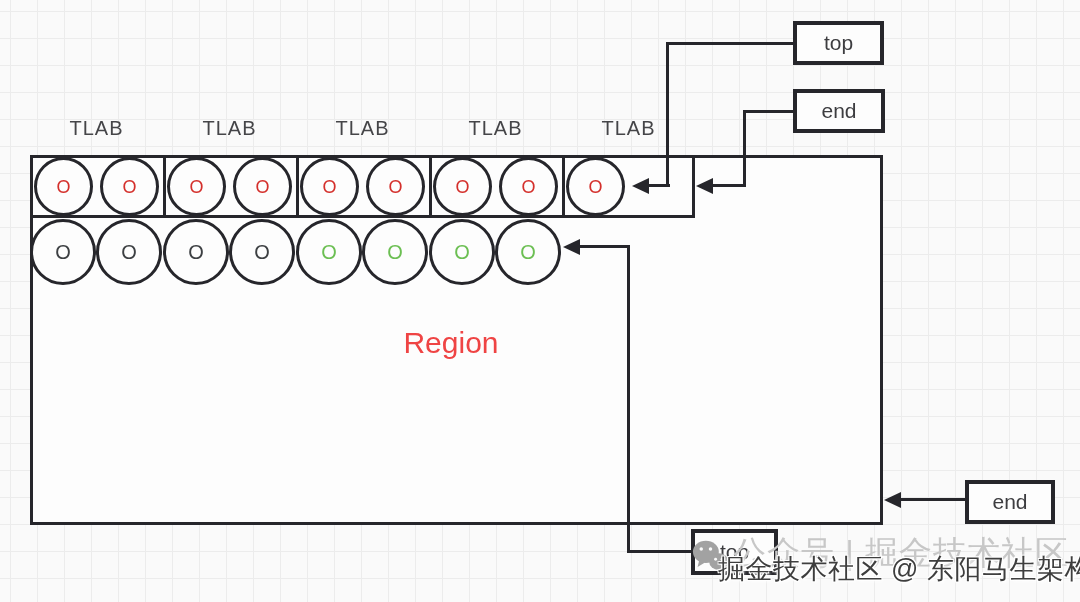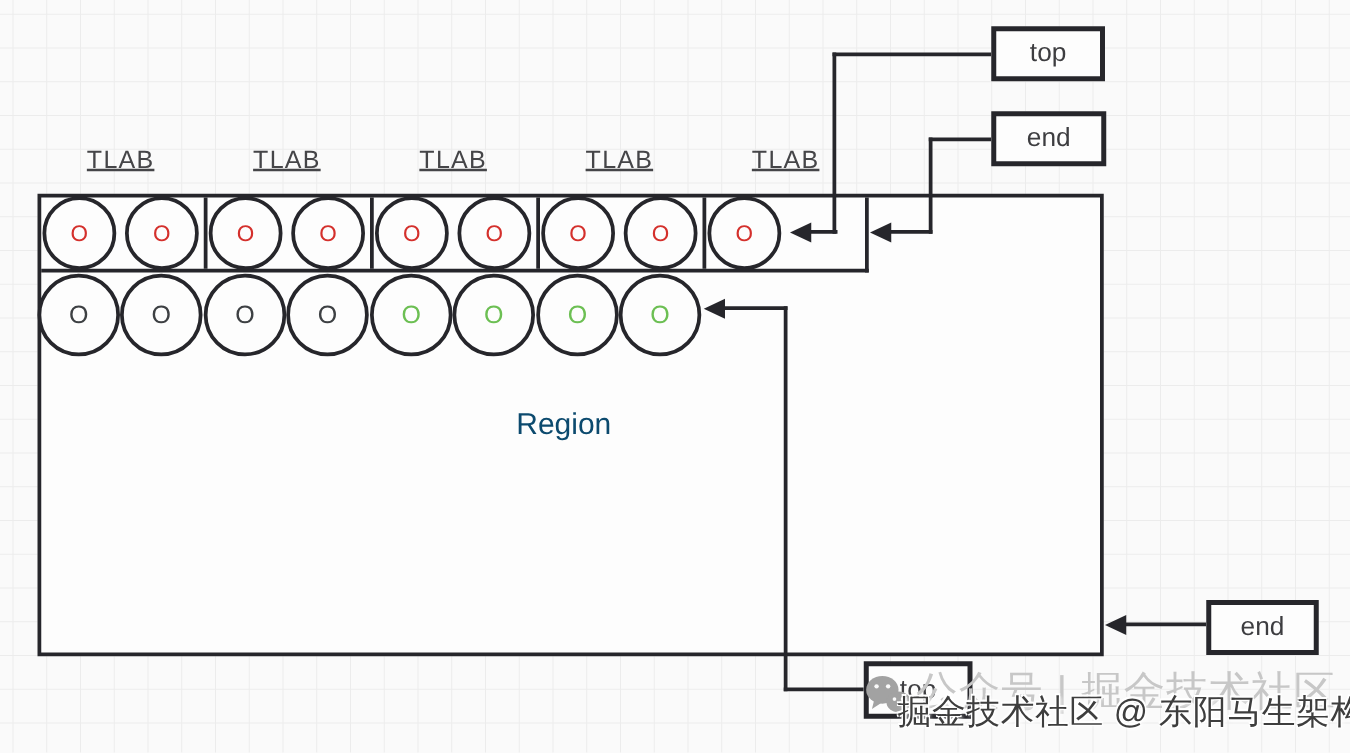--- a/index.html
+++ b/index.html
@@ -37,34 +37,33 @@
   }
   .tlab-divider{
     position:absolute;top:0;width:3px;height:100%;
     background:var(--stroke);
   }
   
   .tlab-label{
     top:117px;width:133px;text-align:center;
     font-size:20px;color:#454548;letter-spacing:1px;
     z-index:6;
-    text-decoration:underline;
   }
   
   .obj-circle{
     position:absolute;border:3px solid var(--stroke);border-radius:50%;
     background:var(--box-bg);
     display:flex;align-items:center;justify-content:center;
     z-index:8;
   }
   .obj-circle span{font-size:19px;line-height:1;font-weight:400;}
 
   .region-label{
     left:391px;top:326px;width:120px;text-align:center;
-    font-size:24px;color:#0c4a6e;z-index:6;
+    font-size:30px;color:#ef4444;z-index:6;
   }
 
   
   .ptr-box{
     border:4px solid var(--stroke);
     background:var(--box-bg);
     display:flex;align-items:center;justify-content:center;
     font-size:21px;color:#3d3d40;
     z-index:20;
   }

